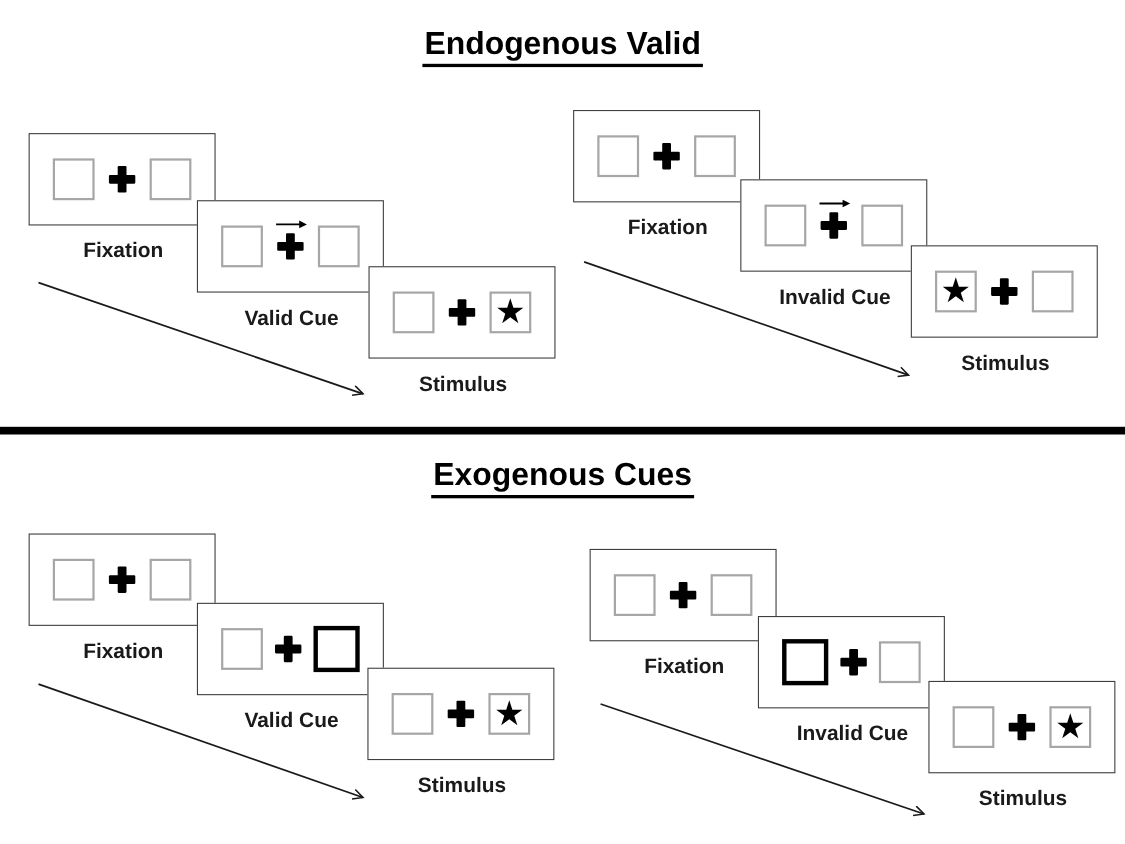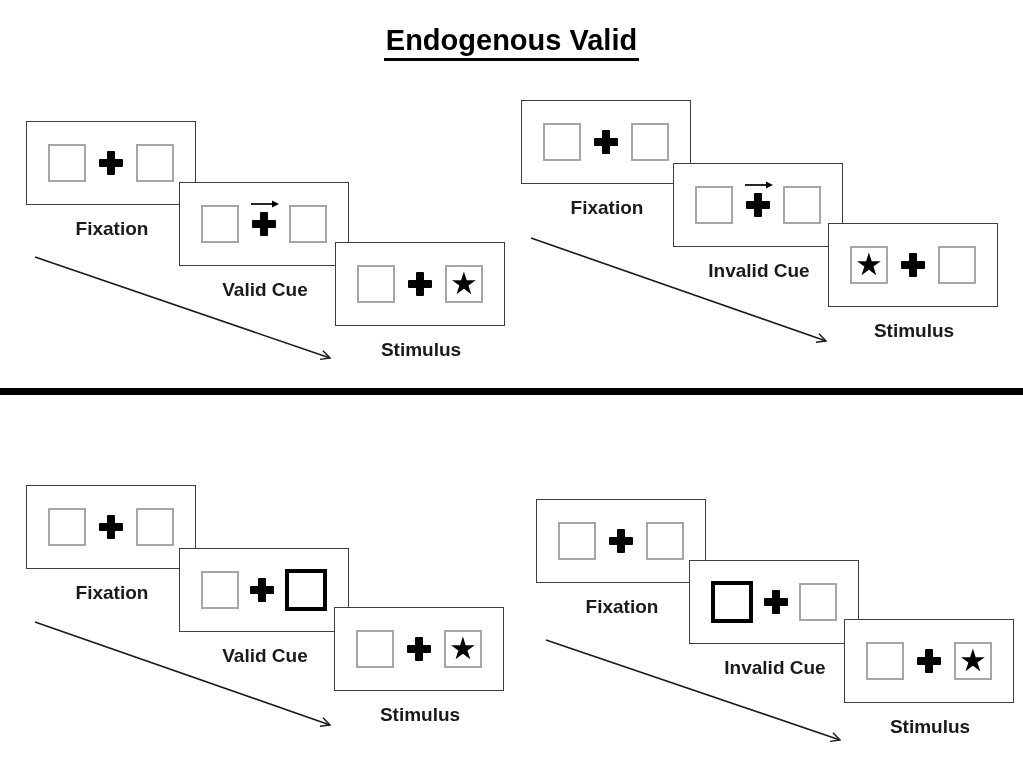--- a/index.html
+++ b/index.html
@@ -51,20 +51,23 @@
 </style>
 </head>
 <body>
 
 <div id="canvas">
 
   <div class="section-title" style="top:24px;">
     <span>Endogenous Valid</span>
   </div>
   <div class="divider" style="top:388px;"></div>
+  <div class="section-title" style="top:416px;">
+    <span>Exogenous Cues</span>
+  </div>
 
   <svg class="arrow-layer" width="1023" height="767">
     <defs>
       <marker id="ah" markerWidth="14" markerHeight="14" refX="10" refY="5" orient="auto" markerUnits="userSpaceOnUse">
         <path d="M1,0.5 L10,5 L1,9.5" fill="none" stroke="#1a1a1a" stroke-width="1.4"></path>
       </marker>
     </defs>
     <line x1="35" y1="257" x2="330" y2="358" stroke="#1a1a1a" stroke-width="1.6" marker-end="url(#ah)"></line>
     <line x1="531" y1="238" x2="826" y2="341" stroke="#1a1a1a" stroke-width="1.6" marker-end="url(#ah)"></line>
     <line x1="35" y1="622" x2="330" y2="725" stroke="#1a1a1a" stroke-width="1.6" marker-end="url(#ah)"></line>

